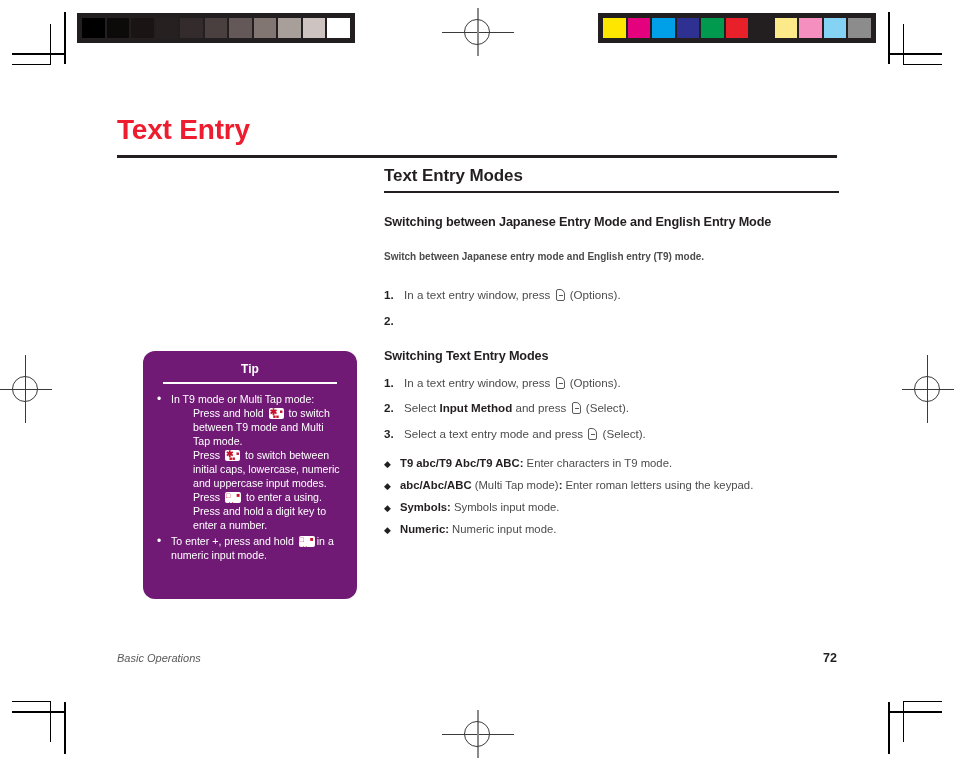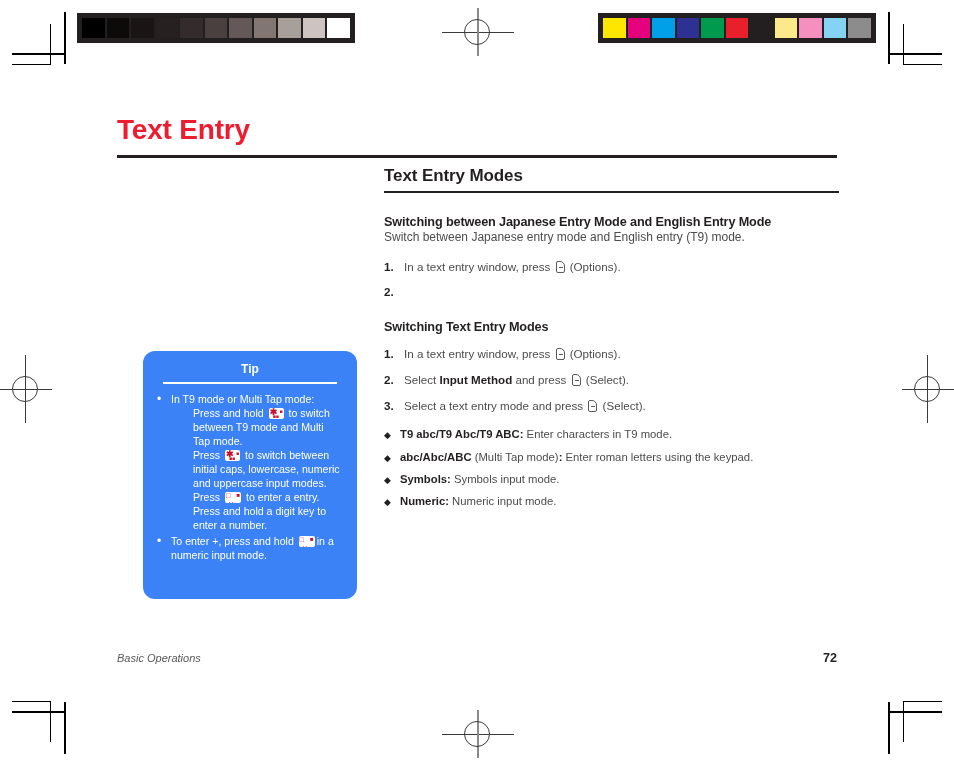--- a/index.html
+++ b/index.html
@@ -67,30 +67,31 @@
     padding-bottom: 5px;
     letter-spacing: -0.1px;
   }
   .section-rule { height: 2px; background: #231f20; margin-bottom: 22px; }
 
   .subhead {
     font-size: 12.7px;
     font-weight: bold;
     color: #231f20;
     letter-spacing: -0.15px;
-    margin-bottom: 0;
+    margin-bottom: 20px;
     line-height: 1.2;
   }
   .subhead.tight { margin-bottom: 11px; }
 
   .lead {
-    font-size: 12px;
+    font-size: 10px;
     color: #4c4c4c;
-    margin-bottom: 13px;
+    margin-bottom: 24px;
     line-height: 1.3;
+    font-weight: bold;
   }
 
   .steps { margin: 0; padding: 0; list-style: none; }
   .step {
     display: flex;
     font-size: 11.6px;
     color: #4c4c4c;
     line-height: 1.35;
     margin-bottom: 10px;
     align-items: baseline;
@@ -139,21 +140,21 @@
     left: 2px; top: 5px;
     width: 4px; height: 1px;
     background: #5a5a5a;
   }
 
   
   .tip-box {
     position: absolute;
     left: 143px; top: 351px;
     width: 214px; height: 248px;
-    background: #3b82f6;
+    background: #701a75;
     border-radius: 12px;
     box-sizing: border-box;
     color: #ffffff;
   }
   .tip-title {
     text-align: center;
     font-size: 12px;
     font-weight: bold;
     color: #ffffff;
     padding-top: 11px;
@@ -359,21 +360,21 @@
     <div class="tip-title">Tip</div>
     <div class="tip-rule"></div>
 
     <ul class="tip-list">
       <li class="tip-item">
         <span class="tip-dot">•</span>
         <span class="tip-body">
           <div class="tip-p">In T9 mode or Multi Tap mode:</div>
           <div class="tip-p tip-indent"><span>Press and hold </span><span class="keyglyph star"><span class="g-sym a">✱</span><span class="g-sym b">■</span><span class="g-sym c">■■</span></span><span> to switch between T9 mode and Multi Tap mode.</span></div>
           <div class="tip-p tip-indent"><span>Press </span><span class="keyglyph star"><span class="g-sym a">✱</span><span class="g-sym b">■</span><span class="g-sym c">■■</span></span><span> to switch between initial caps, lowercase, numeric and uppercase input modes.</span></div>
-          <div class="tip-p tip-indent"><span>Press </span><span class="keyglyph hash"><span class="g-sym a">□</span><span class="g-sym b">■</span><span class="g-sym c">․․</span></span><span> to enter a entry.</span></div>
+          <div class="tip-p tip-indent"><span>Press </span><span class="keyglyph hash"><span class="g-sym a">□</span><span class="g-sym b">■</span><span class="g-sym c">․․</span></span><span> to enter a using.</span></div>
           <div class="tip-p tip-indent">Press and hold a digit key to enter a number.</div>
         </span>
       </li>
       <li class="tip-item">
         <span class="tip-dot">•</span>
         <span class="tip-body"><span>To enter +, press and hold </span><span class="keyglyph hash"><span class="g-sym a">□</span><span class="g-sym b">■</span><span class="g-sym c">․․</span></span><span>in a numeric input mode.</span></span>
       </li>
     </ul>
   </div>
 

